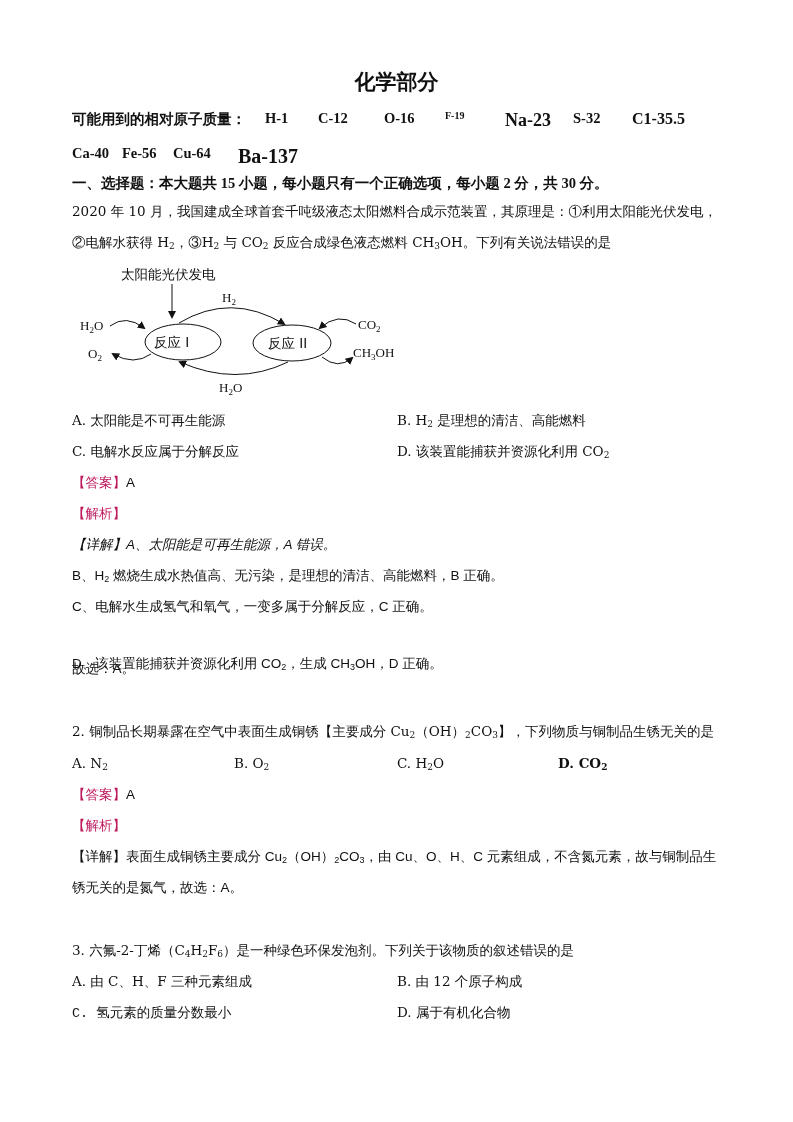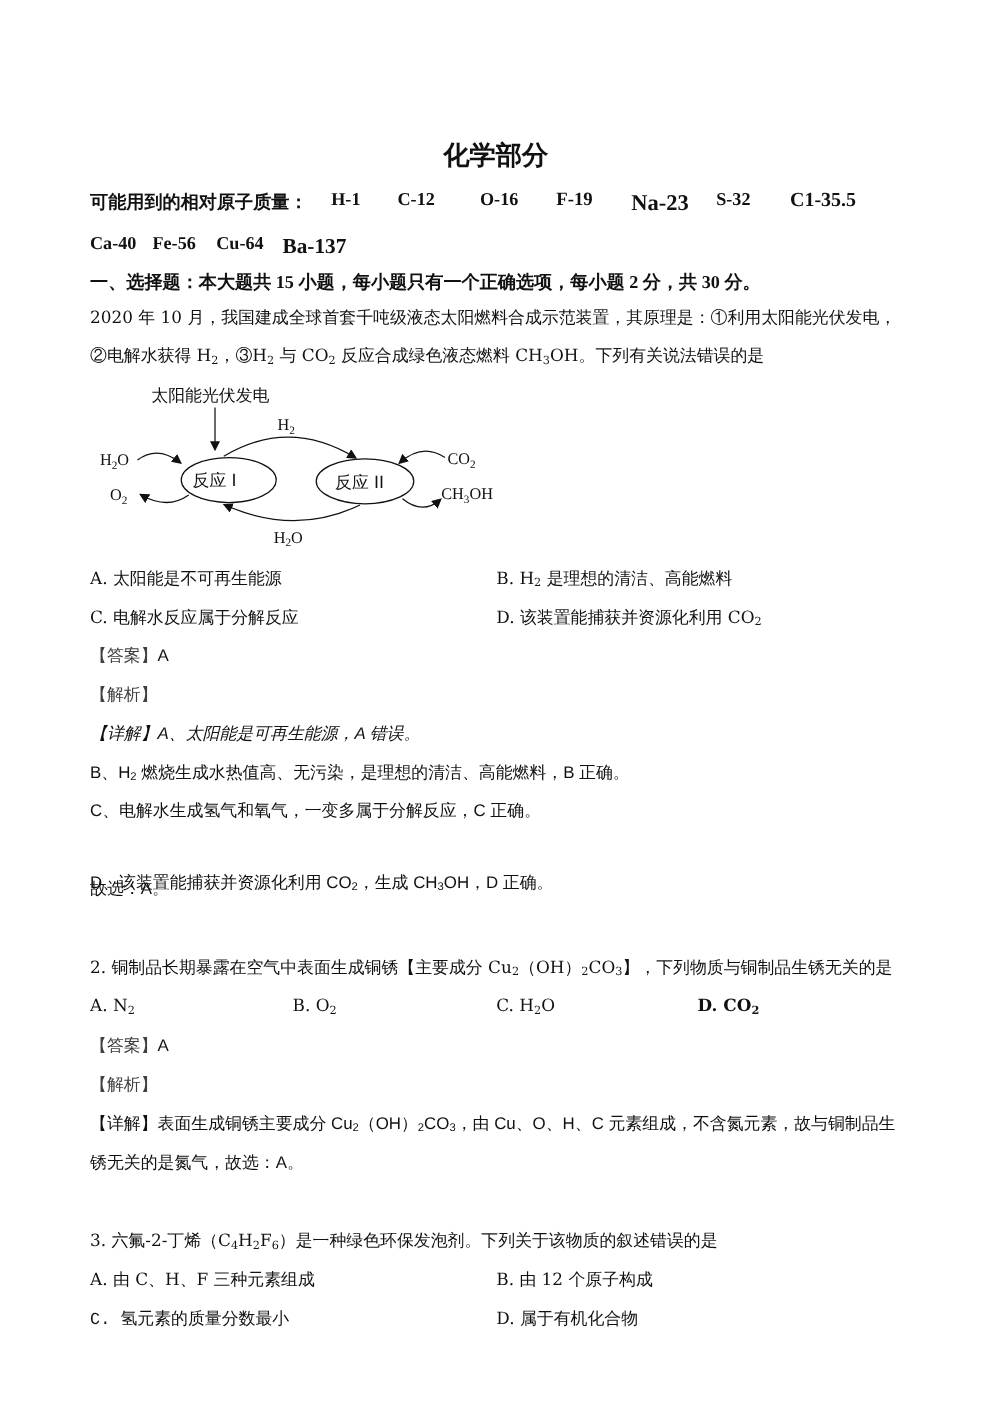--- a/index.html
+++ b/index.html
@@ -1,48 +1,48 @@
 <!DOCTYPE html>
 <html><head>
 <meta charset="utf-8">
 <style>
   html,body{margin:0;padding:0;background:#fff;}
   body{width:793px;height:1122px;position:relative;overflow:hidden;color:#111;
        font-family:"DejaVu Serif","Liberation Serif",serif;}
-  .abs{position:absolute;white-space:nowrap;margin-top:42px;}
+  .abs{position:absolute;white-space:nowrap;}
   .title{left:0;width:793px;text-align:center;top:68px;font-size:21px;font-weight:bold;}
   .bold{font-weight:bold;font-family:"Liberation Serif","DejaVu Serif",serif;}
   .line{font-size:13.5px;}
   .sans{font-family:"Liberation Sans","DejaVu Sans",sans-serif;}
-  .lbl{color:#404040;}
+  .lbl{color:#be185d;}
   sub{font-size:9px;vertical-align:-2px;line-height:0;}
   .diagram{left:76px;top:262px;width:340px;height:135px;}
   .diagram text{font-family:"Liberation Serif","DejaVu Serif",serif;font-size:13px;fill:#111;}
   .diagram .cjk{font-family:"DejaVu Sans",sans-serif;font-size:13.5px;}
 </style>
 </head>
 <body>
 
 <div class="abs title">化学部分</div>
 
 <div class="abs bold line" style="left:72px;top:110px;font-size:14.5px;">
   <span>可能用到的相对原子质量：</span>
 </div>
 <div class="abs bold" style="left:265px;top:110px;font-size:14.5px;">H-1</div>
 <div class="abs bold" style="left:318px;top:110px;font-size:14.5px;">C-12</div>
 <div class="abs bold" style="left:384px;top:110px;font-size:14.5px;">O-16</div>
-<div class="abs bold" style="left:445px;top:110px;font-size:15px;text-align:center;">F-19</div>
+<div class="abs bold" style="left:445px;top:110px;font-size:10px;text-align:center;">F-19</div>
 <div class="abs bold" style="left:505px;top:110px;font-size:18px;">Na-23</div>
 <div class="abs bold" style="left:573px;top:110px;font-size:14.5px;">S-32</div>
 <div class="abs bold" style="left:632px;top:110px;font-size:16px;">C1-35.5</div>
 
 <div class="abs bold" style="left:72px;top:145px;font-size:14.5px;">Ca-40</div>
 <div class="abs bold" style="left:122px;top:145px;font-size:14.5px;">Fe-56</div>
 <div class="abs bold" style="left:173px;top:145px;font-size:14.5px;">Cu-64</div>
-<div class="abs bold" style="left:226px;top:145px;font-size:17px;">Ba-137</div>
+<div class="abs bold" style="left:238px;top:145px;font-size:20px;">Ba-137</div>
 
 <div class="abs bold" style="left:72px;top:174px;font-size:14.5px;">一、选择题：本大题共 15 小题，每小题只有一个正确选项，每小题 2 分，共 30 分。</div>
 
 <div class="abs line" style="left:72px;top:203px;">2020 年 10 月，我国建成全球首套千吨级液态太阳燃料合成示范装置，其原理是：①利用太阳能光伏发电，</div>
 <div class="abs line" style="left:72px;top:234px;"><span>②电解水获得 H</span><sub>2</sub><span>，③H</span><sub>2</sub><span> 与 CO</span><sub>2</sub><span> 反应合成绿色液态燃料 CH</span><sub>3</sub><span>OH。下列有关说法错误的是</span></div>
 
 <div class="abs diagram">
   <svg width="340" height="135" viewBox="0 0 340 135">
     <defs>
       <marker id="ah" markerWidth="8" markerHeight="8" refX="6" refY="4" orient="auto">

